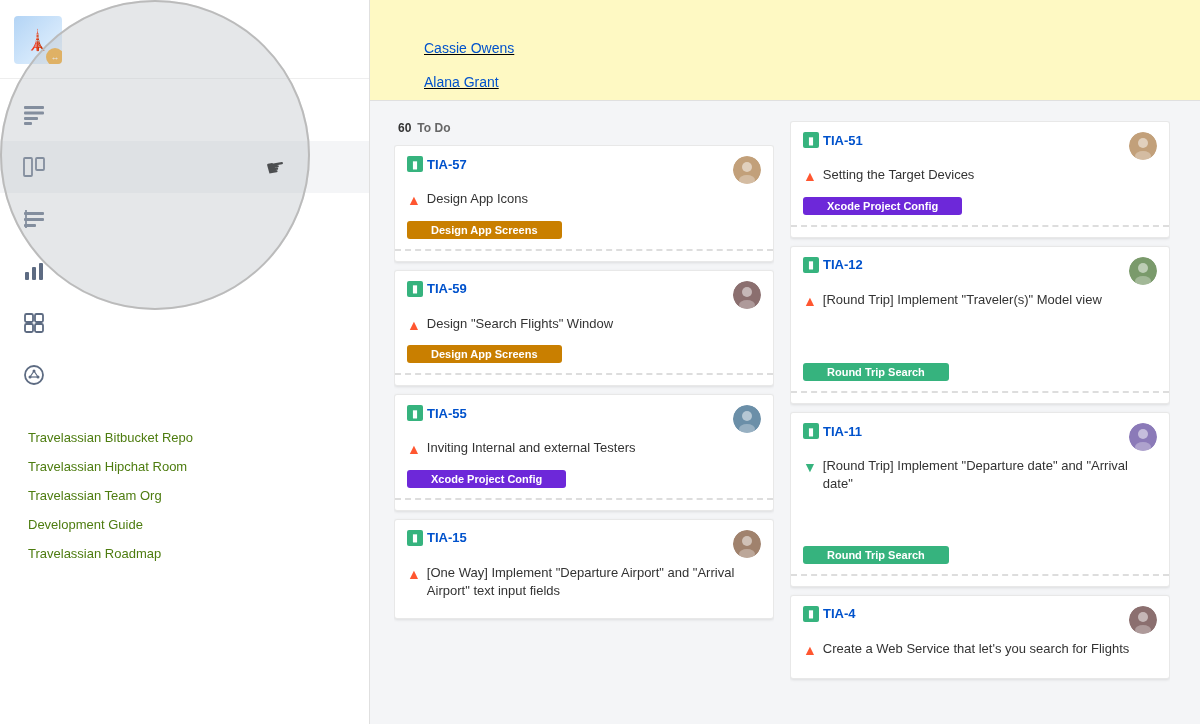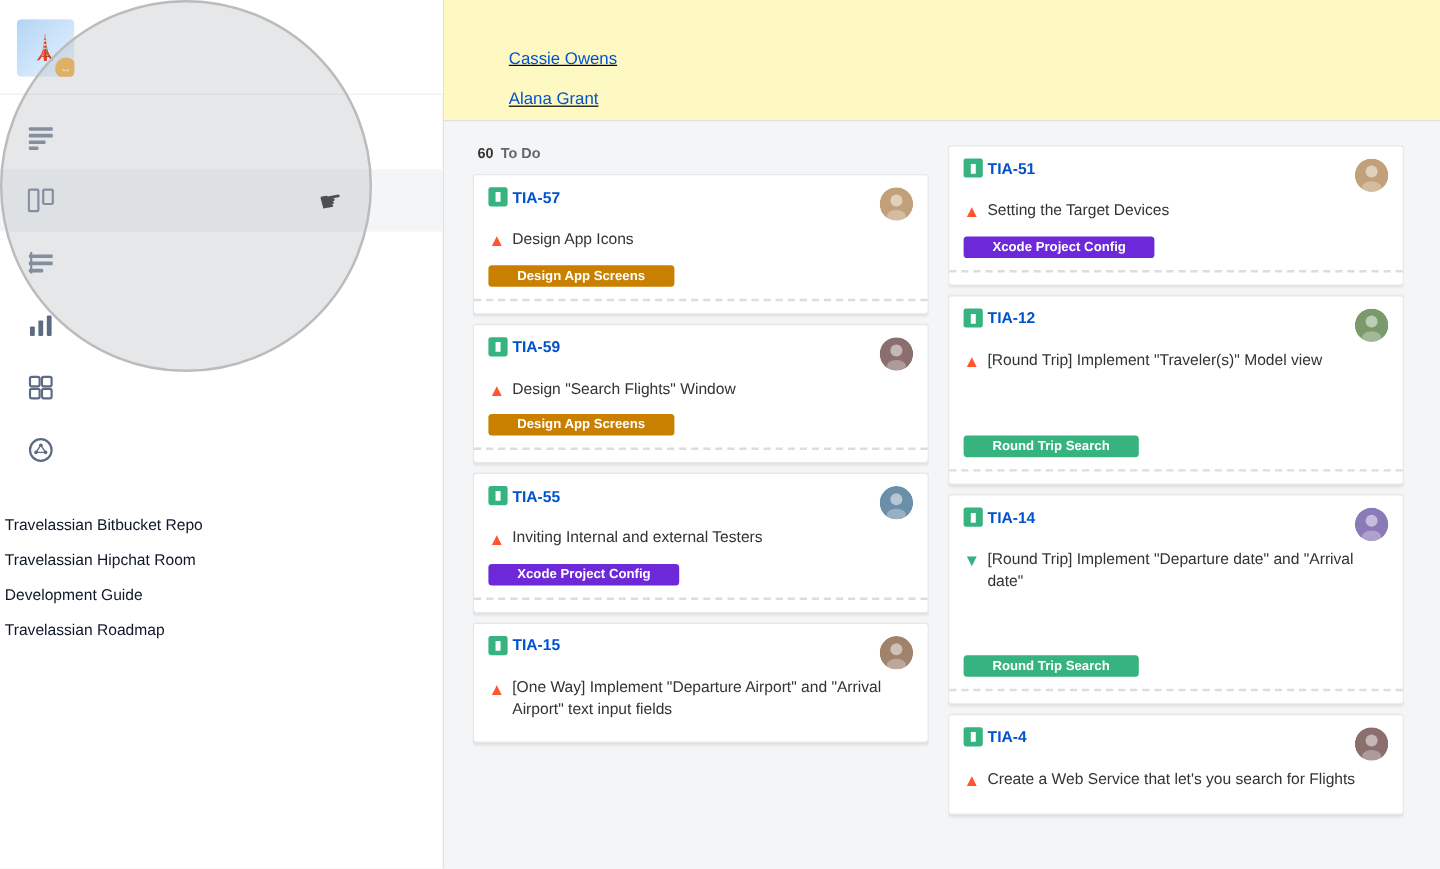--- a/index.html
+++ b/index.html
@@ -89,23 +89,23 @@
 
     .section-label {
       font-size: 11px;
       font-weight: bold;
       color: #888;
       padding: 16px 20px 6px 20px;
       letter-spacing: 0.05em;
       text-transform: uppercase;
     }
     .shortcut-item {
-      padding: 7px 4px;
+      padding: 7px 28px;
       font-size: 13px;
-      color: #0f172a;
+      color: #4d7c0f;
       cursor: pointer;
     }
 
     
     .cursor-hand {
       position: absolute;
       left: 266px;
       top: 155px;
       font-size: 22px;
       transform: rotate(-10deg);
@@ -376,20 +376,21 @@
         </svg>
       </div>
       <span></span>
     </div>
   </nav>
 
   <div class="section-label"></div>
   <div id="shortcuts-list">
       <div class="shortcut-item">Travelassian Bitbucket Repo</div>
       <div class="shortcut-item">Travelassian Hipchat Room</div>
+      <div class="shortcut-item">Travelassian Team Org</div>
       <div class="shortcut-item">Development Guide</div>
       <div class="shortcut-item">Travelassian Roadmap</div>
     </div>
 
   <div class="cursor-hand">☛</div>
 </div>
 
 <div class="main">
   <div class="main-header">
     <div class="main-title"></div>
@@ -532,21 +533,21 @@
         <span class="priority-up">▲</span>
         <span>[Round Trip] Implement "Traveler(s)" Model view</span>
       </div>
       <span class="card-tag tag-green">Round Trip Search</span>
       <div class="card-bottom-dots"></div>
     </div>
             <div class="card">
       <div class="card-top">
         <div class="card-id">
           <span class="card-id-icon">▮</span>
-          <span>TIA-14</span>
+          <span>TIA-11</span>
         </div>
         <div class="card-avatar">
           <svg width="28" height="28" viewBox="0 0 28 28" xmlns="http://www.w3.org/2000/svg">
     <circle cx="14" cy="14" r="14" fill="#8b7ab8"></circle>
     <circle cx="14" cy="11" r="5" fill="rgba(255,255,255,0.5)"></circle>
     <ellipse cx="14" cy="24" rx="8" ry="5" fill="rgba(255,255,255,0.3)"></ellipse>
   </svg>
         </div>
       </div>
       <div class="card-title">

